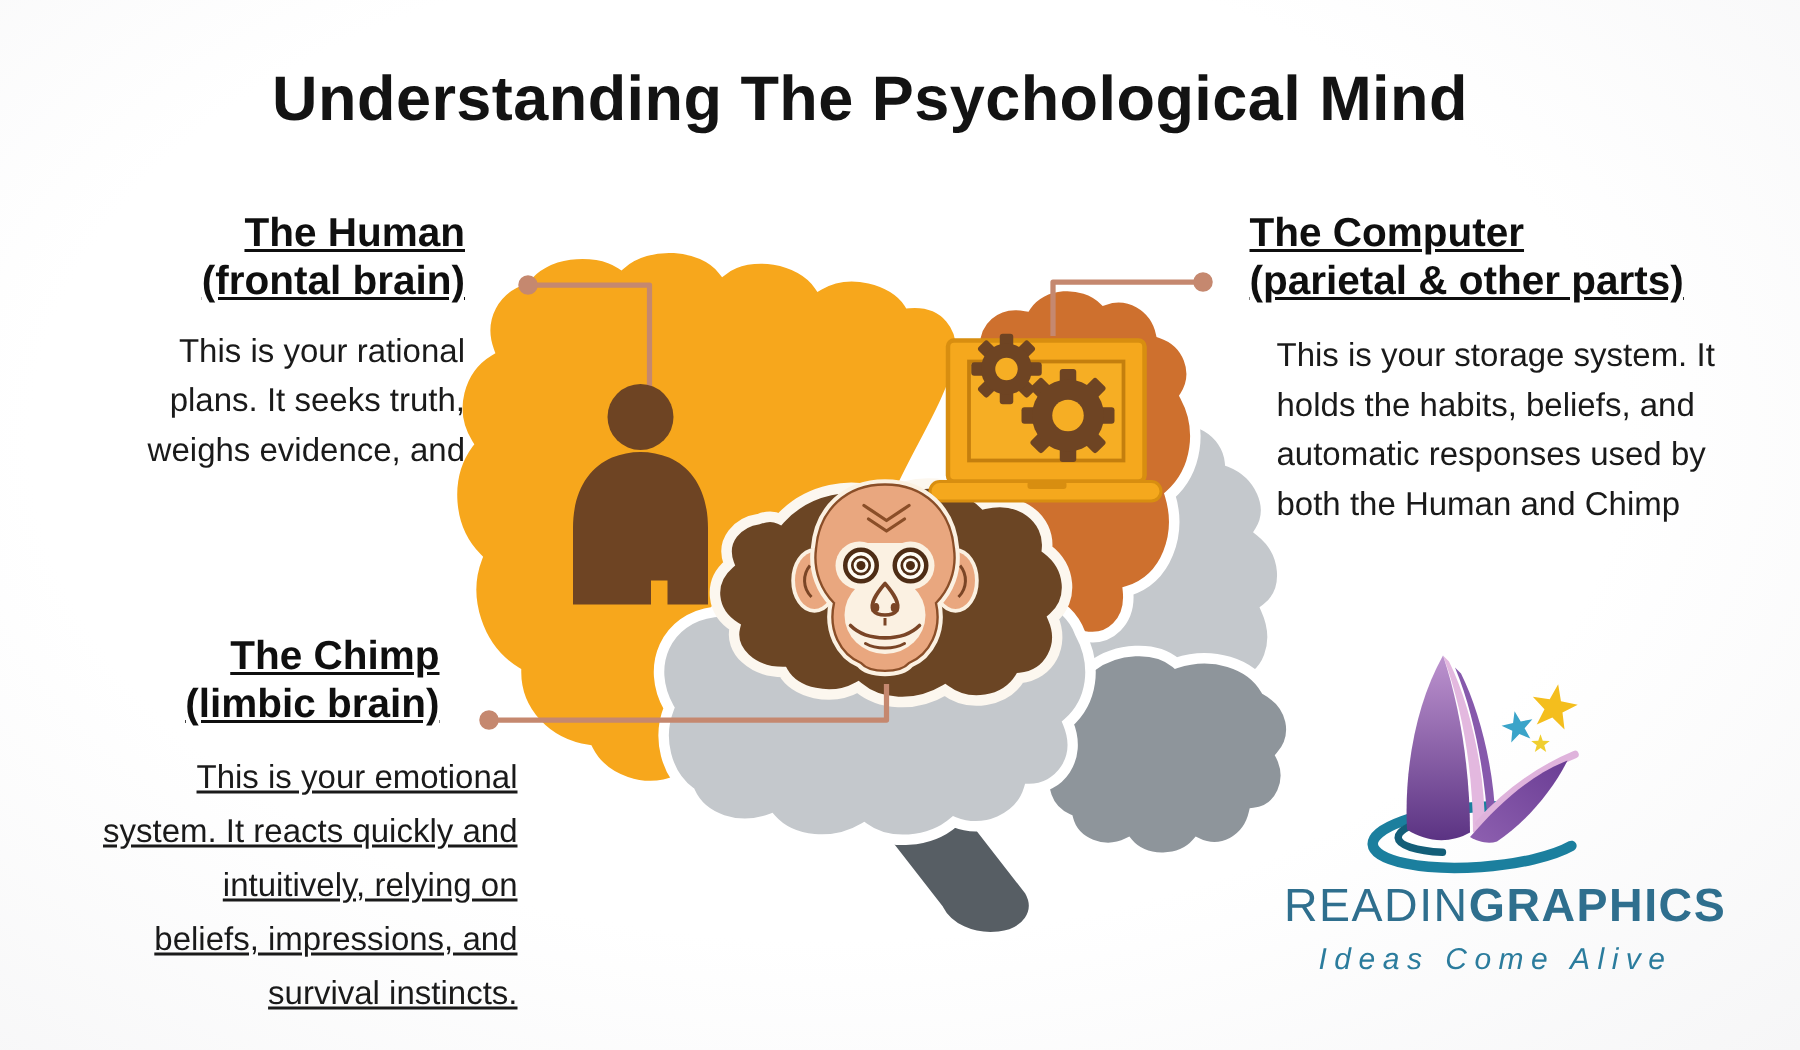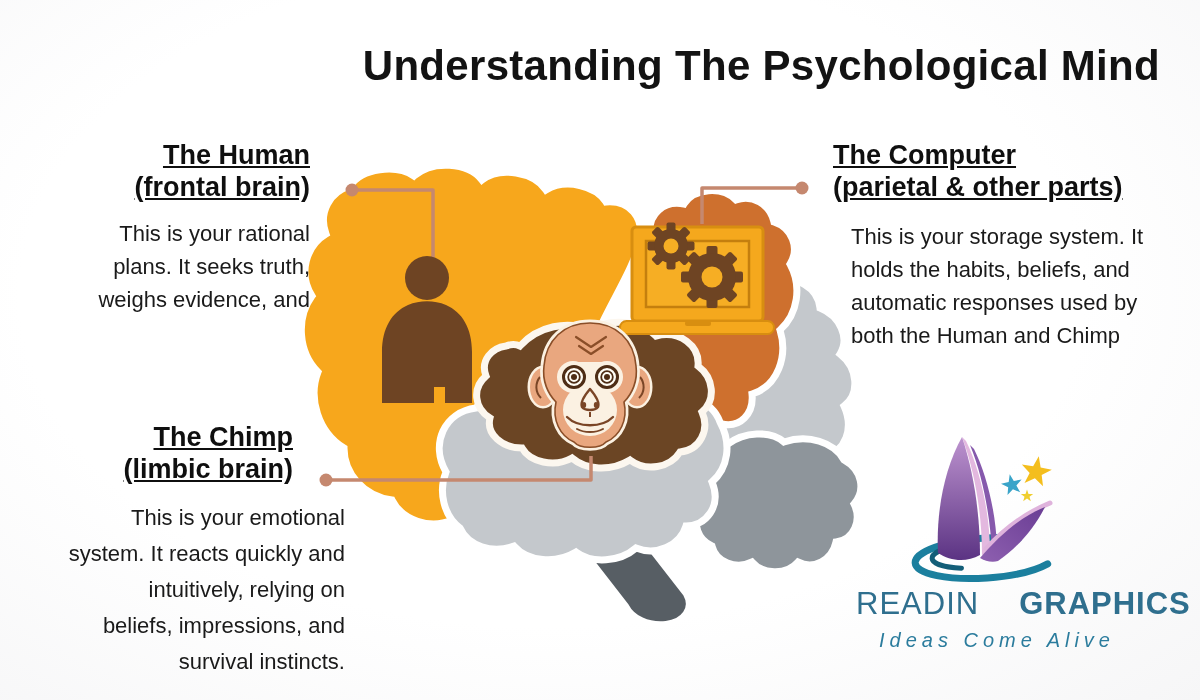--- a/index.html
+++ b/index.html
@@ -4,40 +4,40 @@
 <style>
   html,body{margin:0;padding:0;background:#ffffff;}
   .canvas{
     position:relative;width:1200px;height:700px;overflow:hidden;
     background:radial-gradient(ellipse at 46% 42%, #ffffff 58%, #f6f6f7 100%);
     font-family:"Liberation Sans", sans-serif;
   }
   .art{position:absolute;left:0;top:0;width:1200px;height:700px;}
   .title{
     position:absolute;left:0;top:42px;width:1160px;margin:0;
-    text-align:right;font-size:42px;font-weight:700;color:#131313;letter-spacing:.3px;
+    text-align:center;font-size:42px;font-weight:700;color:#131313;letter-spacing:.3px;
   }
   .tb{position:absolute;}
   .head{font-size:27px;font-weight:700;line-height:32px;color:#0f0f0f;text-decoration:underline;}
   .head div{white-space:nowrap;}
   .bodytxt{font-size:22px;line-height:33px;color:#1a1a1a;}
   .bodytxt div{white-space:nowrap;}
   .alr{text-align:right;}
   .all{text-align:left;}
   .human-head{left:40px;top:139px;width:270px;}
   .human-body{left:20px;top:217px;width:290px;}
   .computer-head{left:833px;top:139px;width:340px;}
   .computer-body{left:851px;top:220px;width:350px;}
   .chimp-head{left:43px;top:421px;width:250px;}
-  .chimp-body{left:15px;top:500px;width:330px;line-height:36px;}
+  .chimp-body{left:15px;top:500px;width:330px;line-height:36px;text-decoration:underline;}
   .brand{
     position:absolute;left:856px;top:586px;width:282px;text-align:center;
     font-size:31px;color:#2F6F8E;letter-spacing:1px;white-space:nowrap;font-weight:400;
   }
-  .brand .bold{font-weight:700;margin-left:40px;}
+  .brand .bold{font-weight:700;}
   .tagline{
     position:absolute;left:850px;top:629px;width:294px;text-align:center;
     font-size:20px;font-style:italic;letter-spacing:5px;color:#2B7C9D;white-space:nowrap;
   }
 </style>
 </head>
 <body>
 
 <div class="canvas">
 

